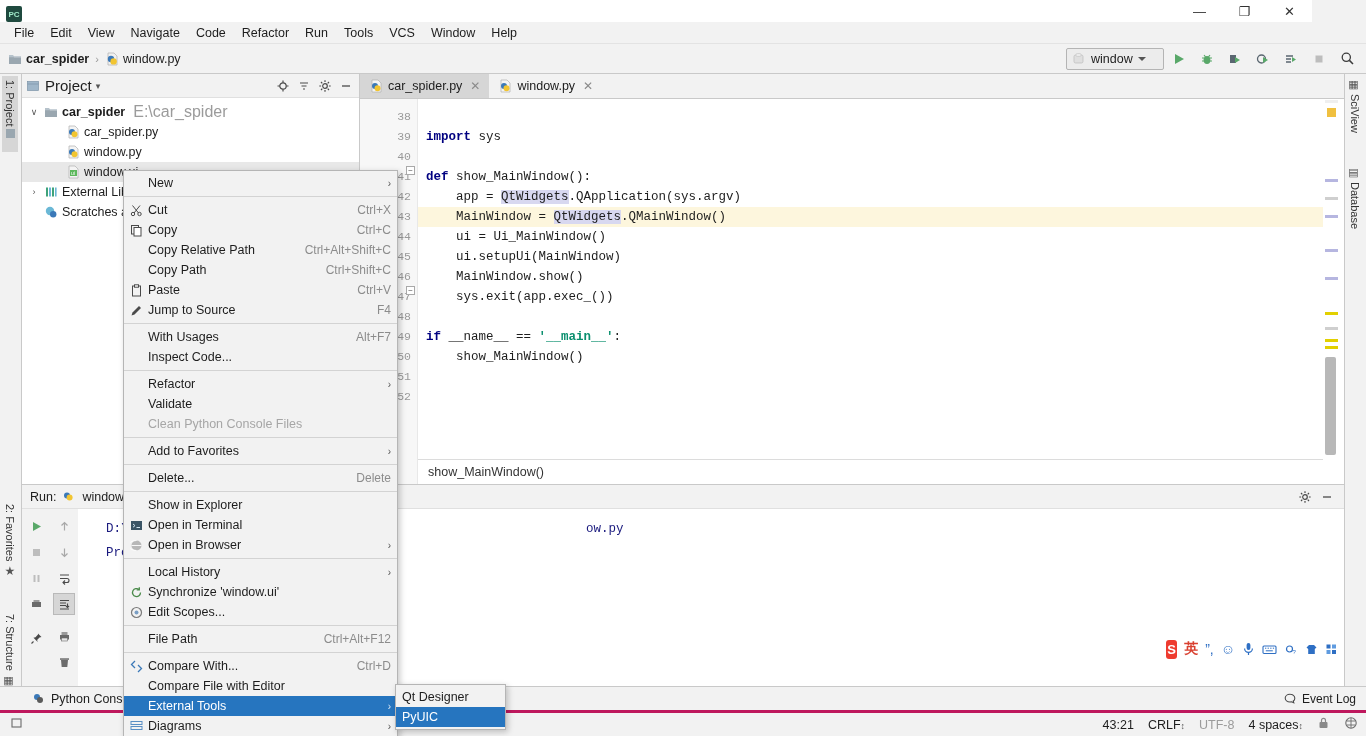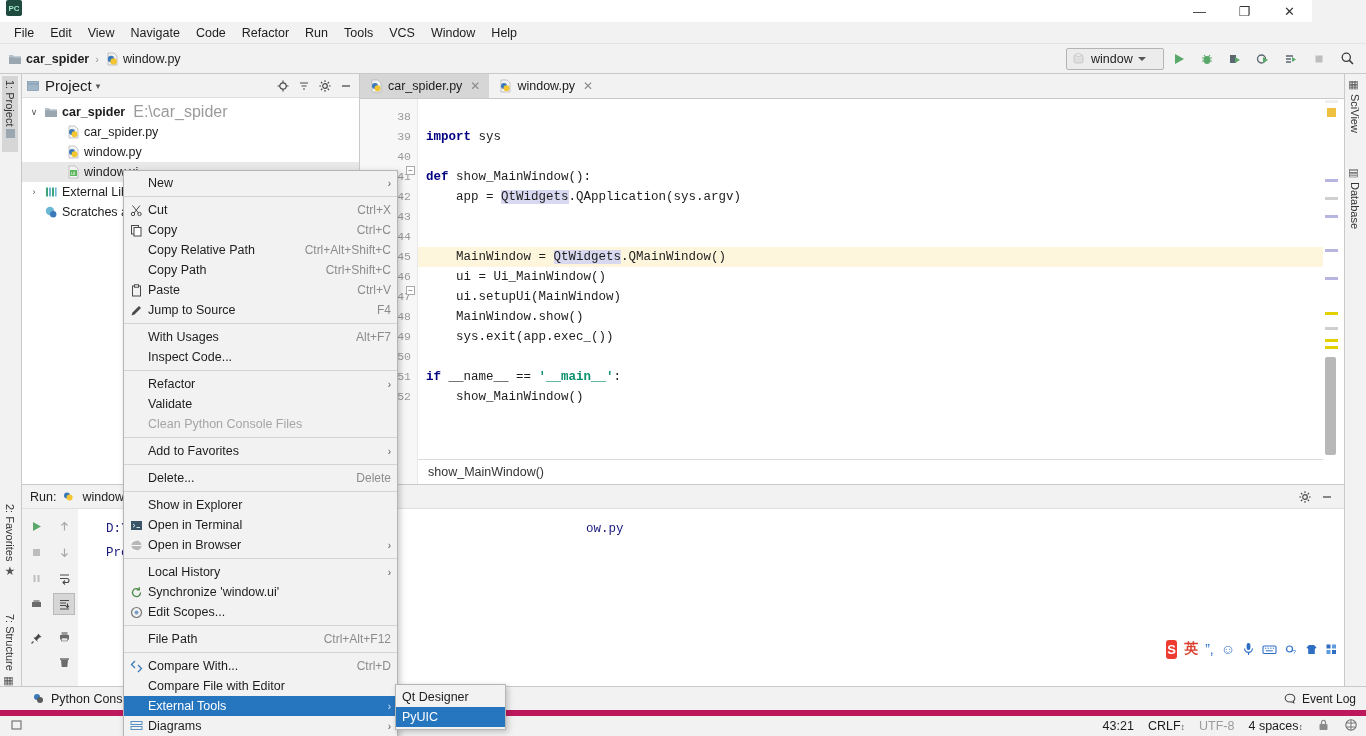--- a/index.html
+++ b/index.html
@@ -7,21 +7,21 @@
     width:1366px; height:736px; overflow:hidden;
     font-family:"Liberation Sans", sans-serif;
     font-size:12px; color:#1d1d1d;
     background:#f2f2f2;
   }
   #app { position:relative; width:1366px; height:736px; }
 
   
   .titlebar {
     position:absolute; top:0; left:0; width:1312px; height:22px;
-    background:#ffffff; display:flex; align-items:flex-start;
+    background:#ffffff; display:flex; align-items:flex-end;
   }
   .tb-icon {
     width:16px; height:16px; margin-left:6px; margin-right:7px;
     background:#1f4a3f; color:#9fe8c8; font-size:8px; font-weight:bold;
     display:flex; align-items:center; justify-content:center; border-radius:2px;
   }
   .tb-title { font-size:12.5px; color:#222; }
   .tb-btns { margin-left:auto; display:flex; height:22px; }
   .tb-btn {
     width:45px; height:22px; display:flex; align-items:center; justify-content:center;
@@ -111,21 +111,21 @@
   .gline { height:20px; line-height:20px; }
   .foldcol { position:absolute; top:25px; left:46px; width:12px; height:385px; }
   .fold { position:absolute; width:9px; height:9px; border:1px solid #a9a9a9; background:#fff;
           font-size:8px; line-height:7px; text-align:center; color:#555; }
   .code {
     position:absolute; top:25px; left:58px; width:905px; height:360px;
     background:#fff; font-family:"Liberation Mono", monospace; font-size:12.5px;
     padding-top:8px; overflow:hidden;
   }
   .cline { height:20px; line-height:20px; white-space:pre; padding-left:8px; }
-  .cline.hl { background:#fdf6dd;margin-top:40px; }
+  .cline.hl { background:#fdf6dd; }
   .kw { color:#000080; font-weight:bold; }
   .str { color:#0a8f6e; font-weight:bold; }
   .occ { background:#d8d8f0; }
   .breadcrumb-ed {
     position:absolute; top:385px; left:58px; width:905px; height:25px;
     border-top:1px solid #dcdcdc; background:#fff; display:flex; align-items:center;
     padding-left:10px; font-size:12.5px; color:#333;
   }
   .marker-bar { position:absolute; top:25px; left:963px; width:21px; height:385px; background:#fff; }
   .mk { position:absolute; left:2px; width:13px; height:3px; }
@@ -141,21 +141,21 @@
   .rw-col { width:28px; display:flex; flex-direction:column; align-items:center; padding-top:6px; gap:4px; }
   .rw-icon { width:22px; height:22px; display:flex; align-items:center; justify-content:center; }
   .rw-icon.sel { background:#d6d6d6; border:1px solid #b9b9b9; }
   .console { flex:1; background:#fff; font-family:"Liberation Mono", monospace; font-size:12.5px; color:#1a1a7e; padding:8px 0 0 10px; }
   .cl { height:24px; line-height:24px; white-space:pre;margin-left:18px; }
 
   
   .bottomstrip { position:absolute; top:686px; left:0; width:1366px; height:24px; background:#f2f2f2; display:flex; align-items:center; border-top:1px solid #c9c9c9; }
   .bs-item { display:flex; align-items:center; gap:5px; padding:0 10px; font-size:12.5px; }
   .bs-right { margin-left:auto; display:flex; align-items:center; padding-right:10px; gap:5px; }
-  .statusbar { position:absolute; top:710px; left:0; width:1366px; height:26px; background:#f2f2f2; display:flex; align-items:center; border-top:6px solid #be185d; }
+  .statusbar { position:absolute; top:710px; left:0; width:1366px; height:26px; background:#f2f2f2; display:flex; align-items:center; border-top:3px solid #be185d; }
   .sb-right { margin-left:auto; display:flex; align-items:center; gap:14px; padding-right:8px; font-size:12.5px; }
   .sb-dim { color:#9b9b9b; }
   .updown { display:inline-block; font-size:9px; line-height:9px; color:#555; }
 
   
   .ctxmenu {
     position:absolute; top:170px; left:123px; width:275px;
     background:#f2f2f2; border:1px solid #b5b5b5; box-shadow:2px 2px 6px rgba(0,0,0,.22);
     padding:2px 0; z-index:50;
   }

